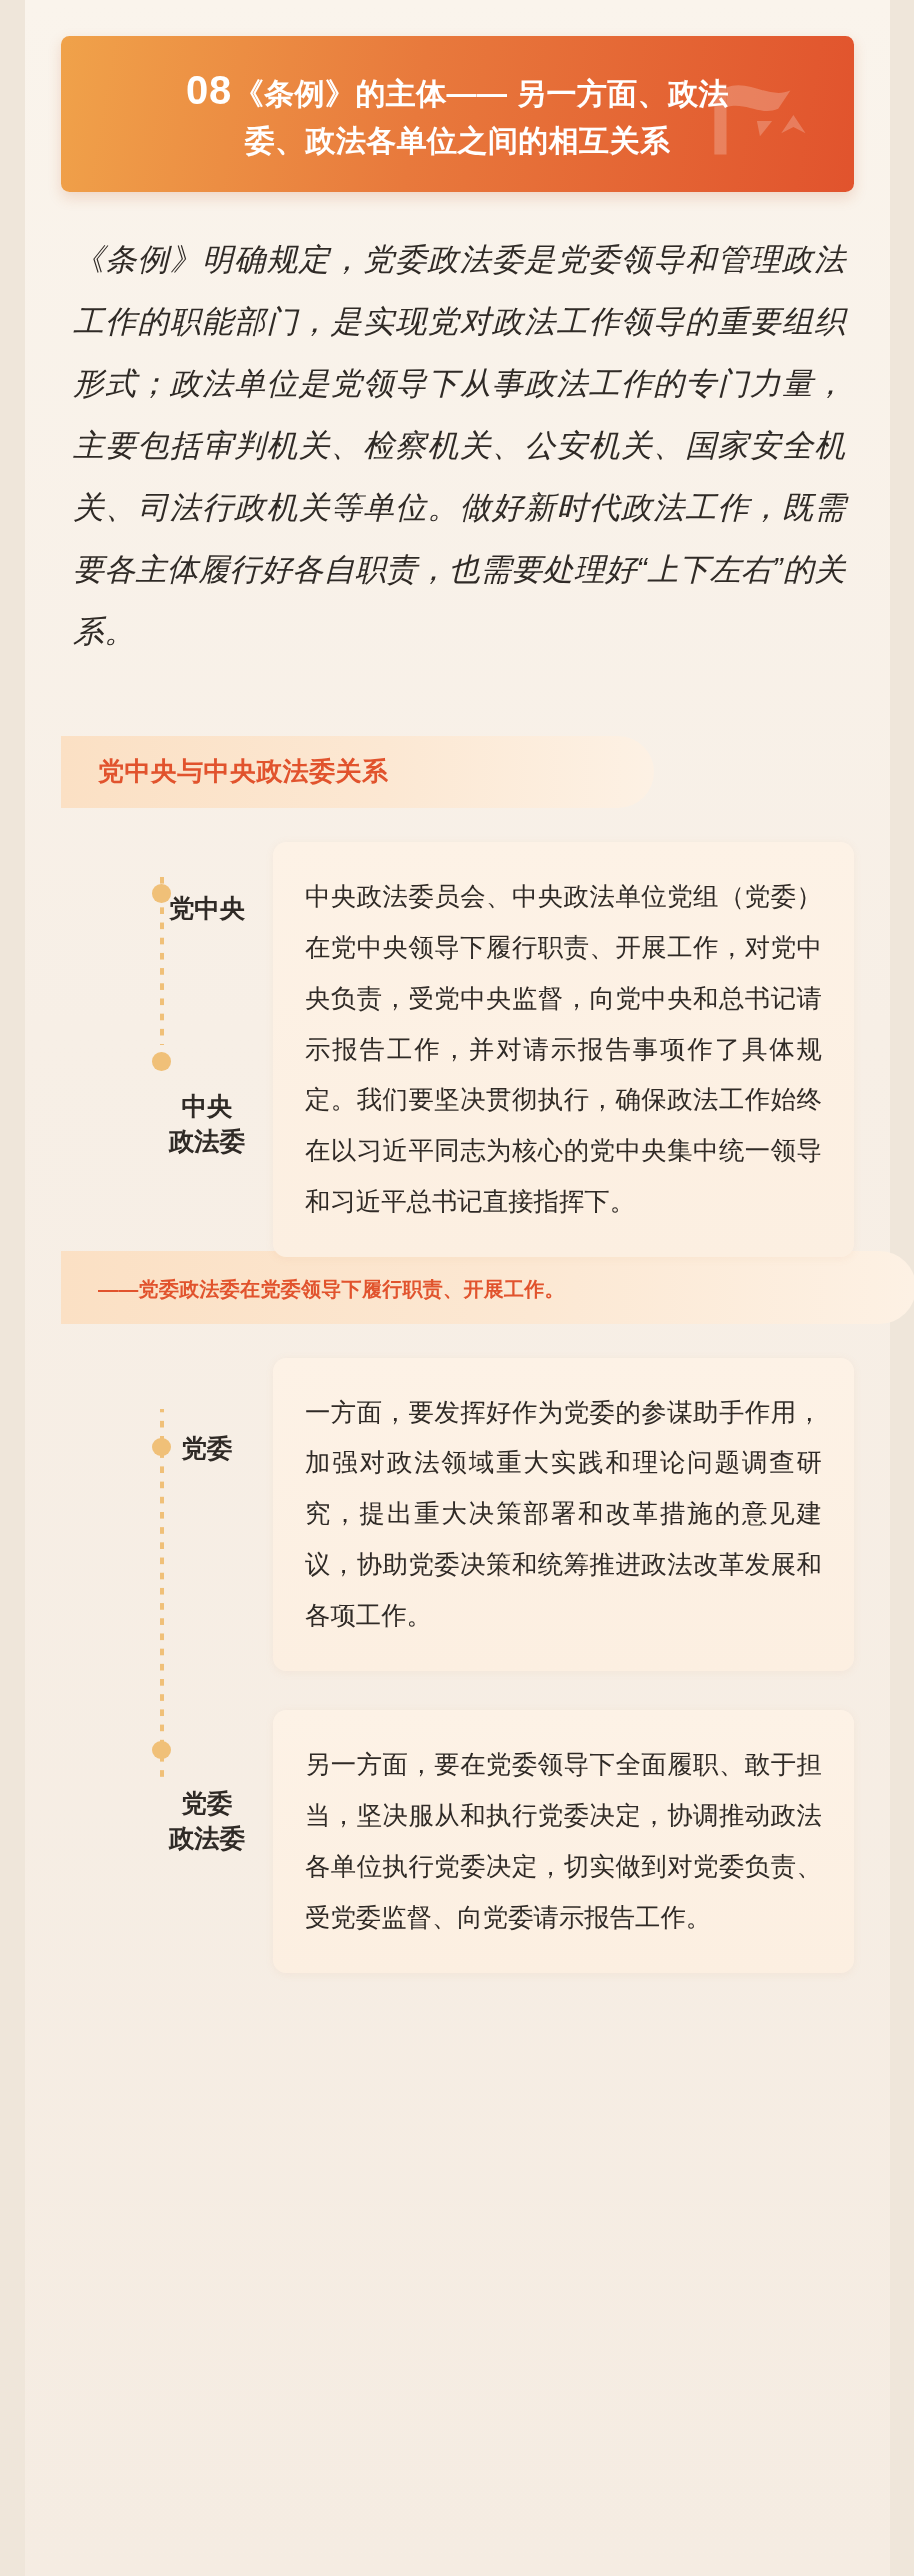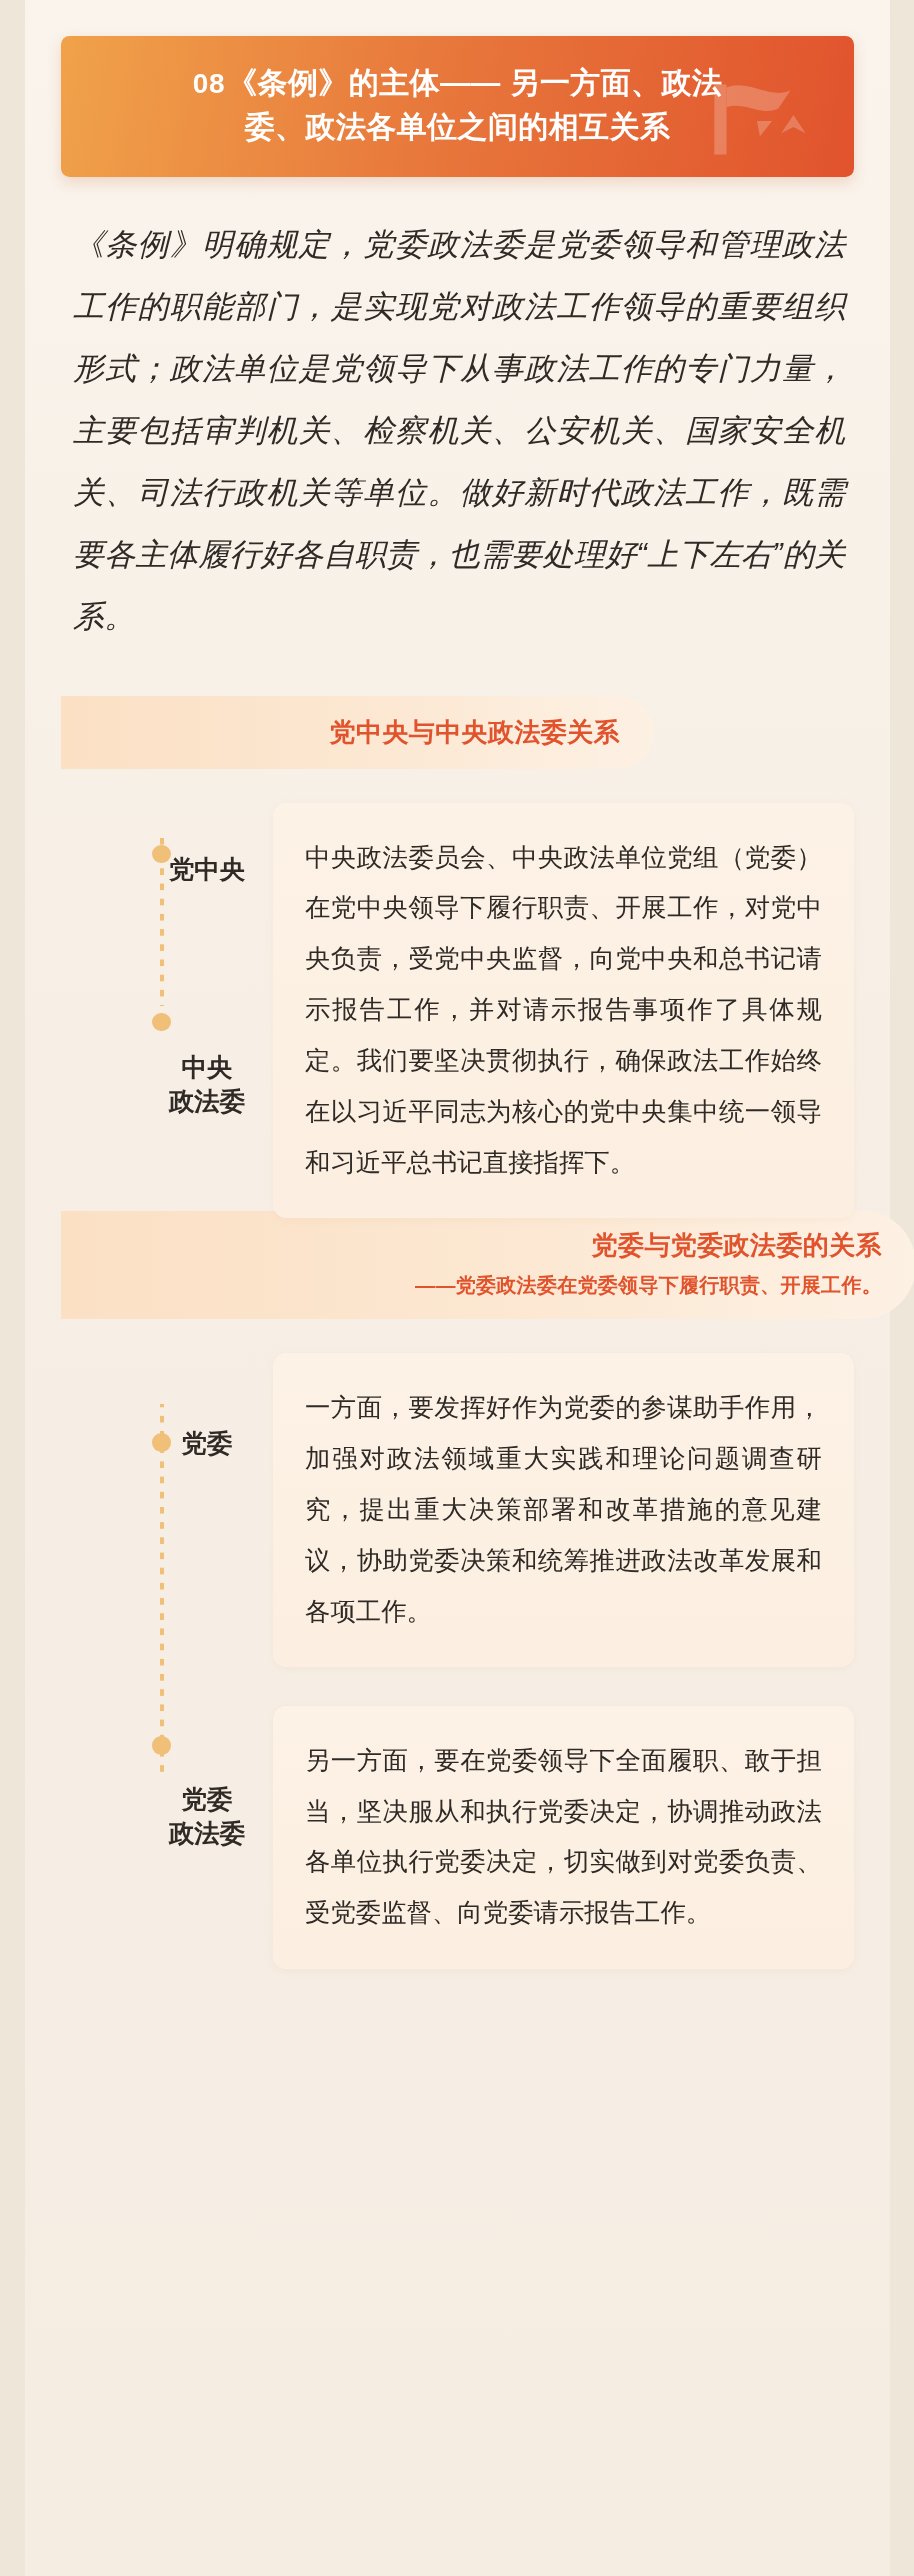--- a/index.html
+++ b/index.html
@@ -63,21 +63,21 @@
     position: relative;
     z-index: 2;
     color: #ffffff;
     font-size: 30px;
     font-weight: bold;
     line-height: 1.45;
     letter-spacing: 0.4px;
     text-align: center;
   }
   .title-line .num {
-    font-size: 28px;
+    font-size: 40px;
     font-weight: bold;
     letter-spacing: 0.8px;
     margin-right: 1.7px;
   }
   .title-line.second {
     text-align: center;
   }
 
   
   .lead {
@@ -85,27 +85,26 @@
     font-size: 31px;
     line-height: 2.0;
     color: #2f2a26;
     text-align: justify;
     letter-spacing: 0.2px;
     font-style: italic;
   }
 
   
   .sec-head {
-    margin: 48px 0 0 0;
+    margin: 73px 0 0 0;
     width: 593px;
     border-radius: 0 51px 51px 0;
     background: linear-gradient(90deg, #fbe0c4 0%, #fce8d3 55%, #fdf1e4 100%);
     padding: 18.6px 34px 18.6px 37px;
     box-sizing: border-box;
-    text-align: right;
   }
   .sec-head.tall {
     width: 855px;
     border-radius: 0 59px 59px 0;
     padding: 17px 34px 20.3px 37px;
   }
   .sec-head h2 {
     margin: 0;
     font-size: 26px;
     font-weight: bold;
@@ -226,21 +225,20 @@
       <div class="row" style="margin-top:-220px;">
         <div class="label-col">
           <span class="node" style="top:6.8px;"></span>
           <span class="label-text" style="margin-top:44px;margin-left:39px;"><span>中央</span><br><span>政法委</span></span>
         </div>
         <div style="flex:1 1 auto;"></div>
       </div>
     </div>
 
     <div class="sec-head tall" style="margin-top:93px;">
-      <h2>党委与党委政法委的关系</h2>
       <div class="sub">——党委政法委在党委领导下履行职责、开展工作。</div>
     </div>
 
     <div class="block">
       <div class="dots" style="top:51px;height:373px;"></div>
 
       <div class="row">
         <div class="label-col">
           <span class="node" style="top:80px;"></span>
           <span class="label-text" style="margin-top:73px;">党委</span>

